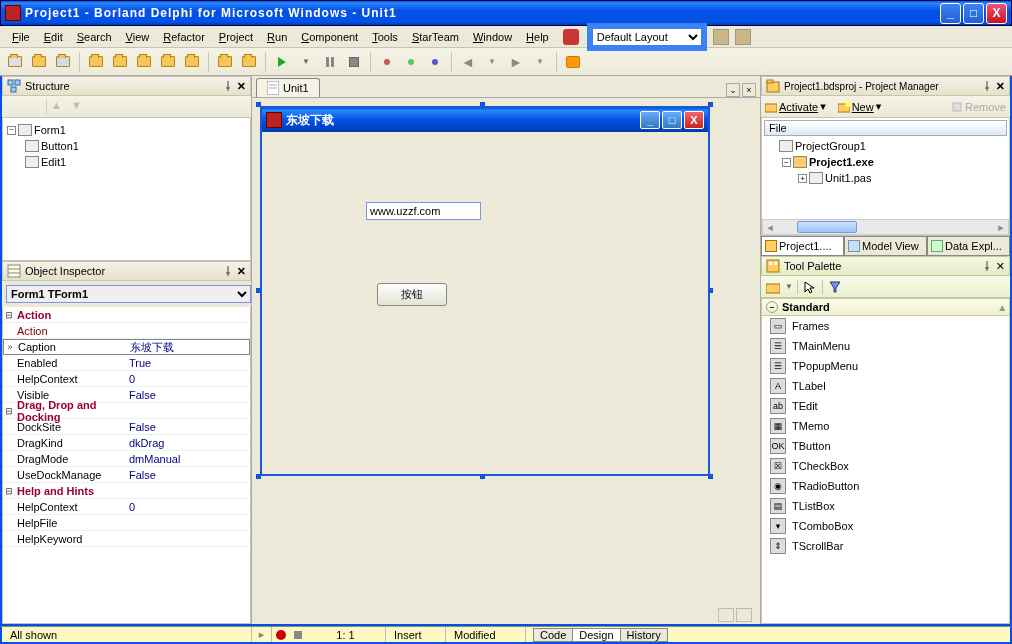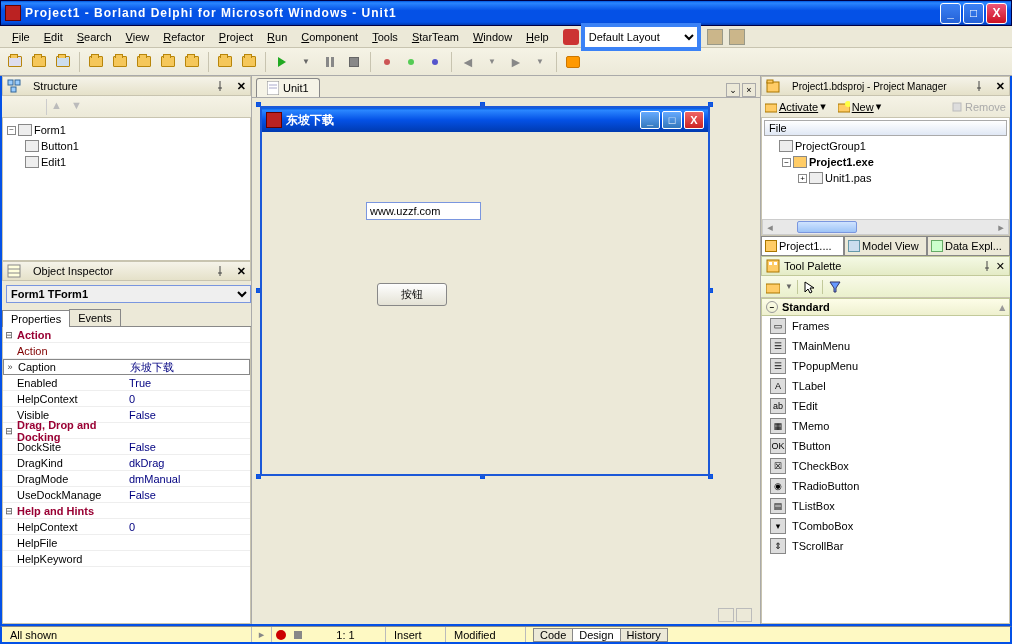--- a/index.html
+++ b/index.html
@@ -12,42 +12,42 @@
 .titlebar .winbtns { display: flex; gap: 2px; }
 .titlebar .wbtn { width: 21px; height: 21px; border-radius: 3px; border: 1px solid white; display:flex; align-items:center; justify-content:center; color:white; font-weight:bold; font-size:12px; }
 .wbtn.min,.wbtn.max { background: linear-gradient(#3c81f3,#2361d7); }
 .wbtn.close { background: linear-gradient(#e57,#c12); }
 
 
 .menubar { height: 22px; background: #ece9d8; border-bottom: 1px solid #c8c4b0; display: flex; align-items: center; padding: 0 6px; gap: 2px; }
 .menubar .mitem { padding: 2px 6px; cursor: default; }
 .menubar .mitem u { text-decoration: underline; }
 .menubar .helmet { width:16px; height:16px; background:#c33; border-radius:3px; margin-left:6px; }
-.menubar select { height: 28px; width: 120px; font-size:11px; background:white; border:4px solid #3b82f6; }
+.menubar select { height: 28px; width: 120px; margin-left: 6px; font-size:11px; background:white; border:6px solid #3b82f6; }
 .menubar .tbico { width:16px; height:16px; margin-left:4px; background:#cbb68a; border:1px solid #998; }
 
 
 .toolbar { height: 28px; background: linear-gradient(#f5f3e6,#ece9d8); border-bottom: 1px solid #aaa; display:flex; align-items:center; padding: 0 4px; gap:2px; }
 .toolbar .tb { width:22px; height:22px; display:flex; align-items:center; justify-content:center; }
 .toolbar .folder { width:14px;height:11px; background:#f5c75a; border:1px solid #b8860b; border-radius:1px; position:relative; }
 .toolbar .folder::before{content:""; position:absolute; top:-3px; left:1px; width:6px; height:3px; background:#f5c75a; border:1px solid #b8860b; border-bottom:none;}
 .toolbar .vsep { width:1px; height:20px; background:#c8c4b0; margin:0 3px; }
 .toolbar .play { width:0;height:0; border-left:8px solid #2a2; border-top:5px solid transparent; border-bottom:5px solid transparent; }
 .toolbar .pause { display:flex; gap:2px; } .toolbar .pause span{width:3px;height:10px;background:#888;}
 .toolbar .stop { width:10px;height:10px;background:#888; border:1px solid #666;}
 .toolbar .arrow { color:#888; font-size:14px; }
 .toolbar .book { width:14px;height:12px; background:#f90; border:1px solid #c70; border-radius:2px;}
 .toolbar .dot { width:6px;height:6px;border-radius:50%;}
 
 
 .mainrow { display:flex; height: calc(644px - 26px - 22px - 28px - 18px); border:2px solid #0451e6; border-top:none; }
 
 
 .panel { display:flex; flex-direction:column; background:#ece9d8; }
-.panelhead { height:20px; background:linear-gradient(#f5f3e9,#e5e1c9); border:1px solid #c8c4b0; display:flex; align-items:center; padding:0 4px; gap:12px; }
+.panelhead { height:20px; background:linear-gradient(#f5f3e9,#e5e1c9); border:1px solid #c8c4b0; display:flex; align-items:center; padding:0 4px; gap:4px; }
 .panelhead .ph-title { flex:1; }
 .panelhead .pin { width:10px;height:10px; }
 .panelhead .x { cursor:default; font-weight:bold; }
 .panelbody { background:white; border:1px solid #c8c4b0; border-top:none; flex:1; overflow:hidden; }
 .paneltools { height:22px; background:linear-gradient(#f5f3e6,#ece9d8); border-bottom:1px solid #c8c4b0; display:flex; align-items:center; padding:0 4px; gap:4px;}
 .paneltools .pticon { width:16px; height:16px; }
 
 
 .leftcol { width:250px; display:flex; flex-direction:column; border-right:1px solid #aaa; }
 .structpanel { height:185px; }
@@ -289,24 +289,20 @@
           </span>
         <span class="ph-title">Object Inspector</span>
         <span class="pin">
             <svg width="10" height="10">
               <path d="M5 0 L5 7 M3 7 L7 7 M5 7 L5 10" stroke="#444" fill="none"></path>
             </svg>
           </span>
         <span class="x">✕</span>
       </div>
       <select style="font-weight: bold;"><option><b>Form1</b> <span style="color:#999">TForm1</span></option></select>
-      <div class="tabs">
-        <div class="tab active">Properties</div>
-        <div class="tab">Events</div>
-      </div>
       <div class="panelbody propgrid" id="propgrid">
           <div class="proprow cat">
             <span class="exp">⊟</span>
             <span class="pname">Action</span>
             <span class="pval"></span>
           </div>
           <div class="proprow">
             <span class="exp"></span>
             <span class="pname maroon">Action</span>
             <span class="pval"></span>

